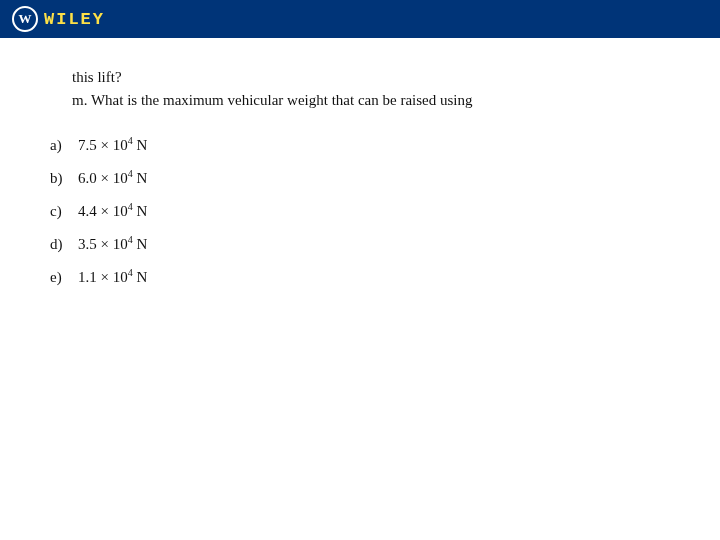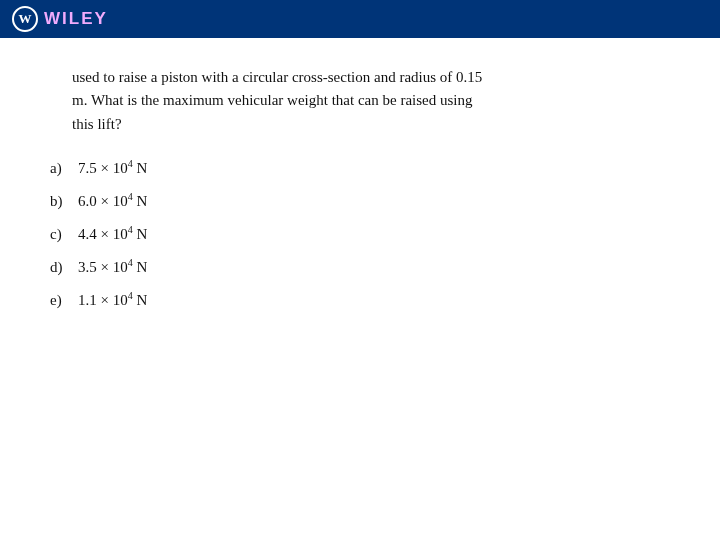--- a/index.html
+++ b/index.html
@@ -42,25 +42,25 @@
     }
 
     .wiley-logo-w {
       color: #ffffff;
       font-size: 13px;
       font-weight: bold;
       font-family: serif;
     }
 
     .wiley-text {
-      color: #f0abfc;
+      color: #fde047;
       font-size: 17px;
       font-weight: bold;
       letter-spacing: 2px;
-      font-family: Liberation Sans, sans-serif;
+      font-family: Liberation Mono, monospace;
     }
 
     .content {
       padding: 28px 40px 20px 40px;
     }
 
     .question-block {
       font-size: 15px;
       line-height: 1.55;
       color: #111111;
@@ -107,23 +107,22 @@
     <div class="wiley-logo-circle">
       <span class="wiley-logo-w">W</span>
     </div>
     <span class="wiley-text">WILEY</span>
   </div>
 </div>
 
 <div class="content">
 
   <div class="question-block">
-    <p class="question-indent">used to raise a piston with a circular cross-section and radius of 0.15</p>
+    <p class="question-indent">this lift?</p>
     <p class="question-indent">m.  What is the maximum vehicular weight that can be raised using</p>
-    <p class="question-indent">this lift?</p>
   </div>
 
   <div class="answers">
 
     <div class="answer-item">
       <span class="answer-label">a)</span>
       <span>7.5 × 10<sup>4</sup> N</span>
     </div>
 
     <div class="answer-item">

